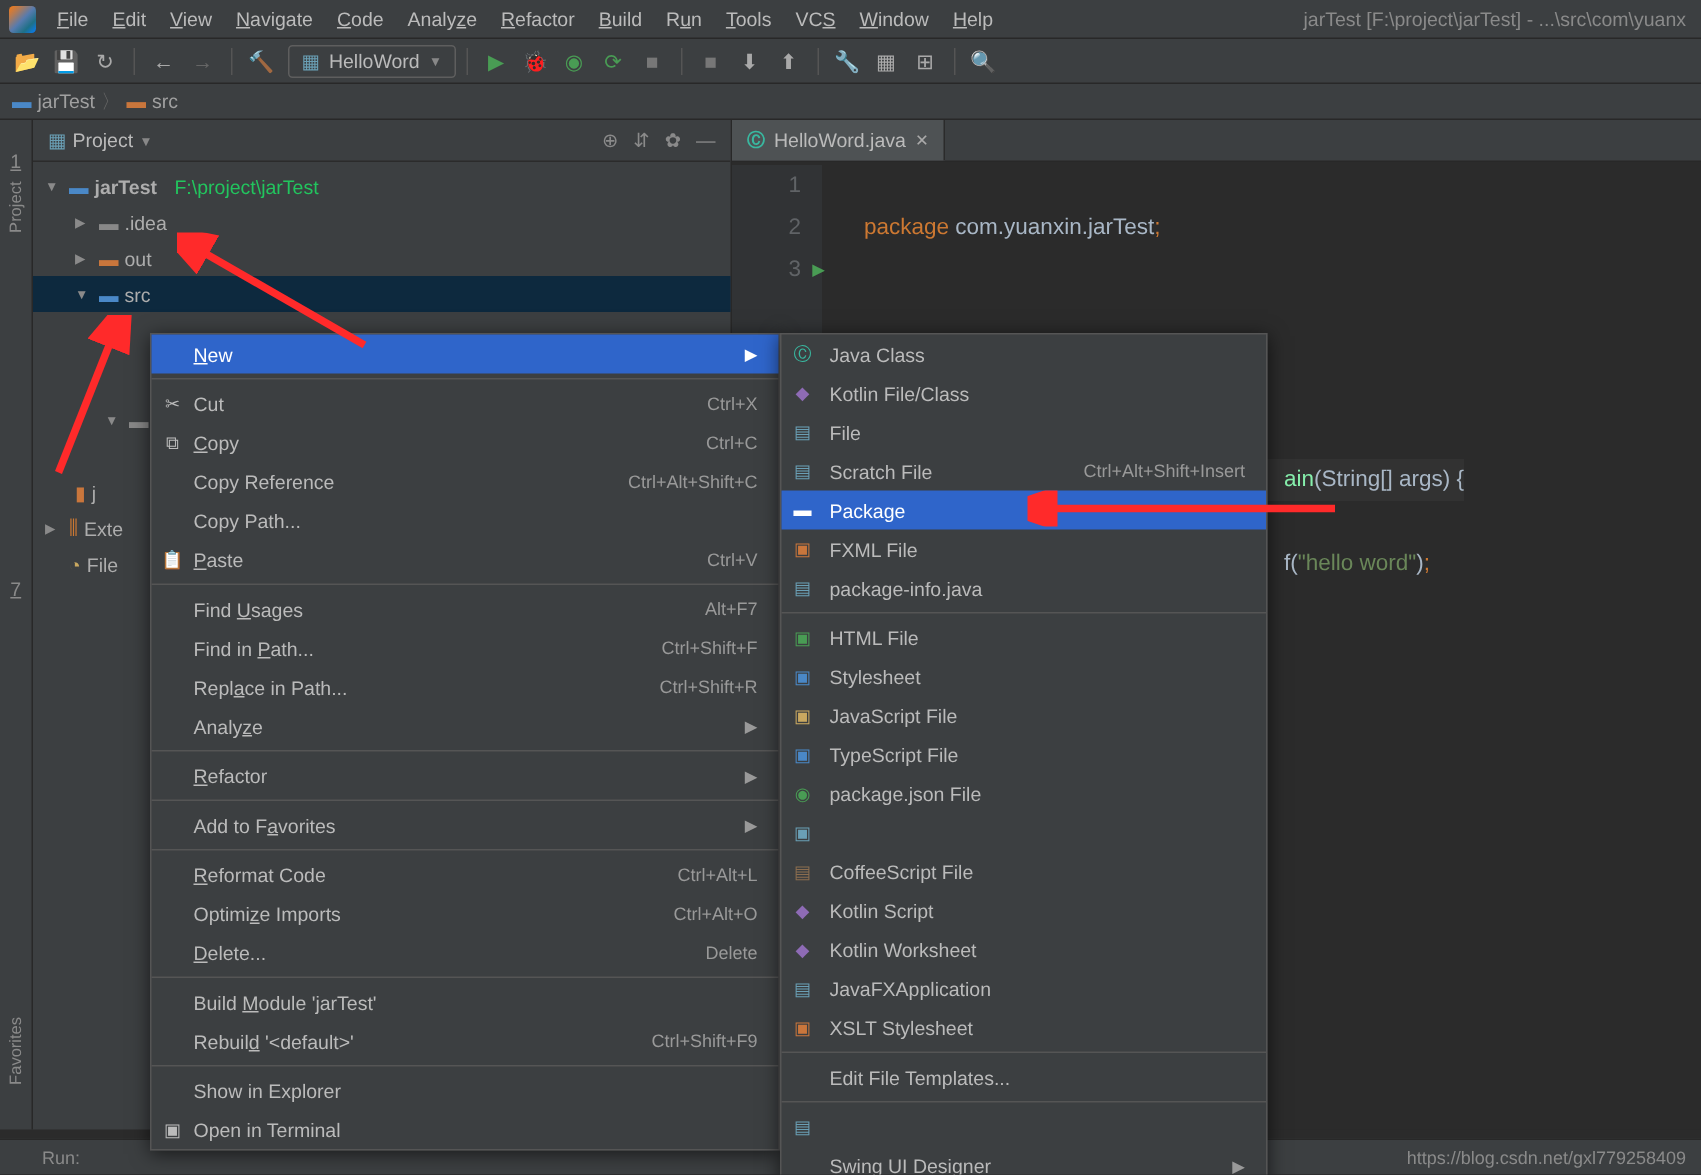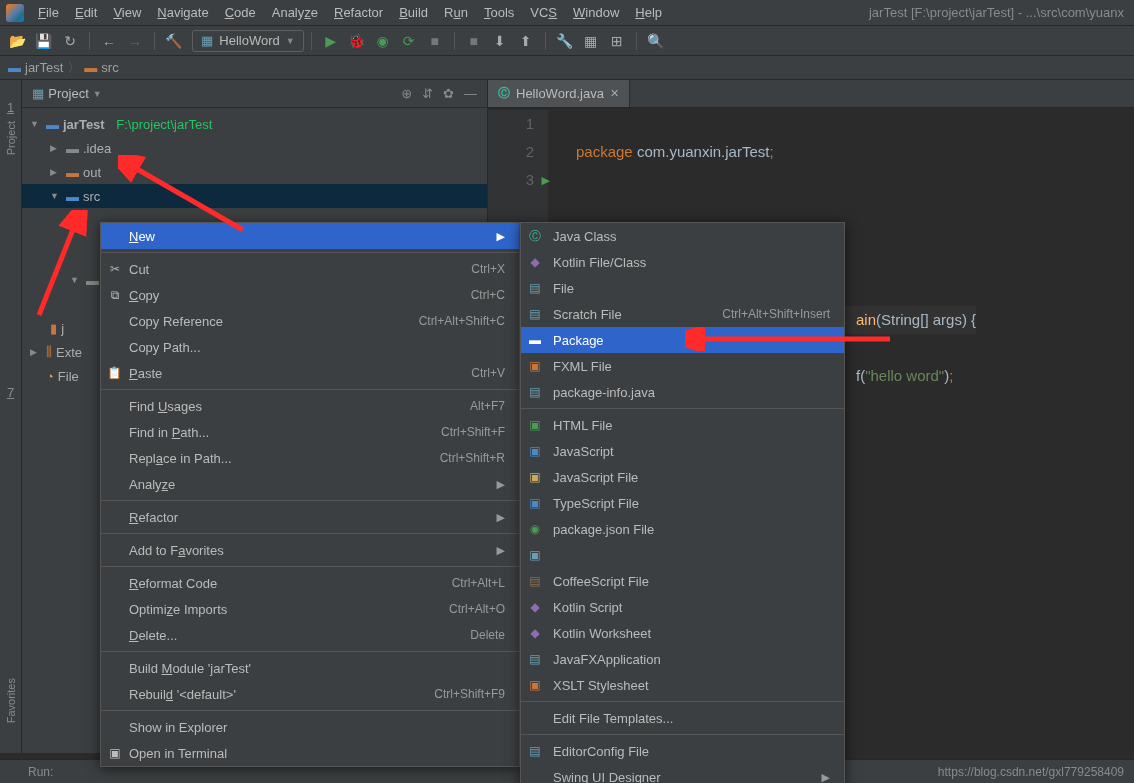--- a/index.html
+++ b/index.html
@@ -51,21 +51,21 @@
   .tab .c-icon { color: #39b8a0; font-weight: bold; font-size:12px;}
   .tab .close { color: #aaa; font-size: 11px; }
   .code { display: flex; font-family: "Consolas", monospace; font-size: 15px; line-height: 28px; padding-top:2px; }
   .gutter { width: 60px; text-align: right; padding-right: 14px; color: #606366; background: #313335; position:relative;}
   .gutter .ln{display:block;}
   .gutter .run-arrow{ position:absolute; color:#499c54; right:-2px; font-size:11px;}
   .code-lines { padding-left: 28px; white-space: pre; }
   .kw { color: #cc7832; }
   .pkg { color: #a9b7c6; }
   .type { color: #a9b7c6; }
-  .fn { color: #fdba74; }
+  .fn { color: #86efac; }
   .str { color: #6a8759; }
   .punct { color: #a9b7c6; }
   .semi{color:#cc7832;}
   .code-line.hl{background:#323232;}
   
   .status-bar { position: absolute; bottom: 0; left: 0; right: 0; height: 24px; background: #3c3f41; border-top: 1px solid #282828; display: flex; align-items: center; padding: 0 10px; color: #8a8a8a; font-size: 12px; }
   .status-run { padding-left: 18px; }
   .status-bar .right { margin-left: auto; }
   
   
@@ -363,21 +363,21 @@
       <span class="pre-icon">▤</span>
       <span class="label">package-info.java</span>
     </div>
   <div class="sep"></div>
   <div class="row">
       <span class="pre-icon" style="color:#499c54">▣</span>
       <span class="label">HTML File</span>
     </div>
   <div class="row">
       <span class="pre-icon" style="color:#4a88c7">▣</span>
-      <span class="label">JavaScript</span>
+      <span class="label">Stylesheet</span>
     </div>
   <div class="row">
       <span class="pre-icon" style="color:#c9a860">▣</span>
       <span class="label">JavaScript File</span>
     </div>
   <div class="row">
       <span class="pre-icon" style="color:#4a88c7">▣</span>
       <span class="label">TypeScript File</span>
     </div>
   <div class="row">
@@ -407,21 +407,20 @@
       <span class="pre-icon" style="color:#c9763c">▣</span>
       <span class="label">XSLT Stylesheet</span>
     </div>
   <div class="sep"></div>
   <div class="row">
       <span class="label">Edit File Templates...</span>
     </div>
   <div class="sep"></div>
   <div class="row">
       <span class="pre-icon">▤</span>
-      <span class="label">EditorConfig File</span>
     </div>
   <div class="row">
       <span class="label">Swing UI Designer</span>
       <span class="sub">▶</span>
     </div>
 </div>
 
 <svg class="arrow-svg arrow1" width="130" height="80">
   <defs>
       <marker id="ah1" markerWidth="10" markerHeight="10" refX="2" refY="3" orient="auto">

